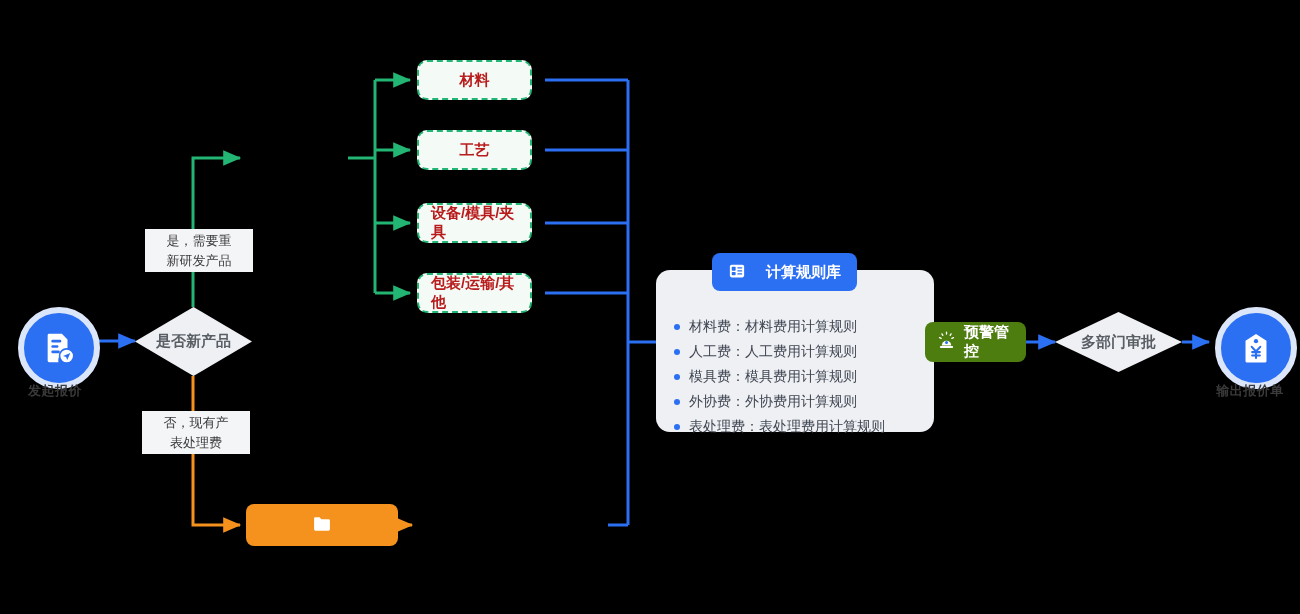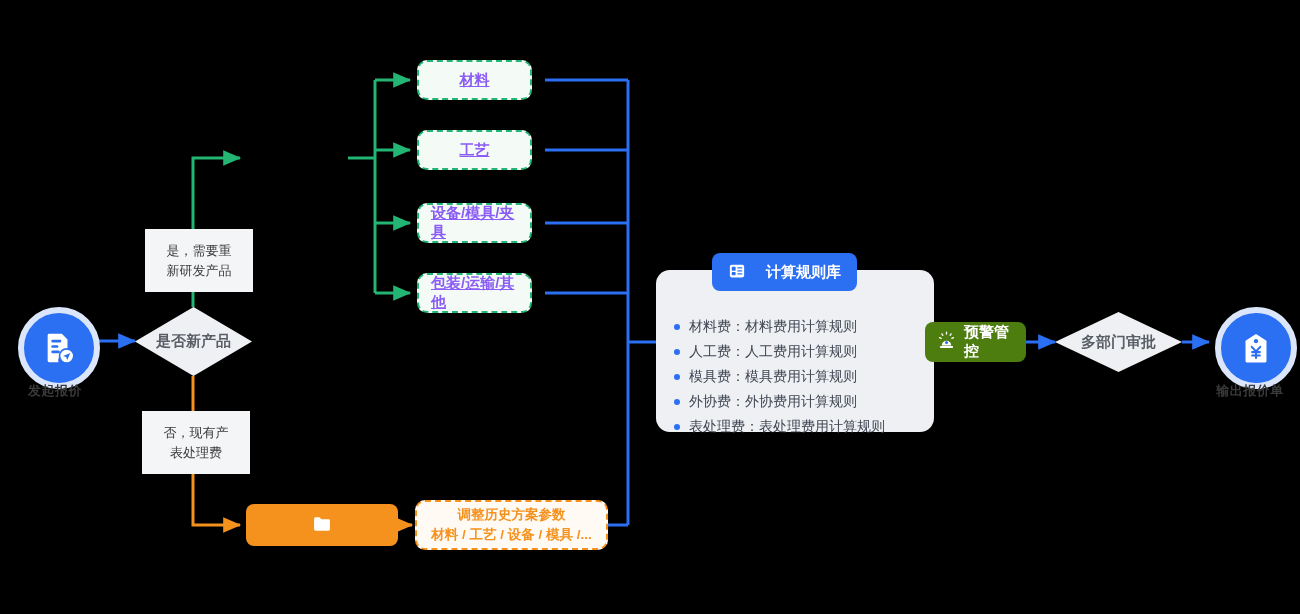--- a/index.html
+++ b/index.html
@@ -23,33 +23,33 @@
               font-weight:700;gap:8px;padding:0 14px;height:42px;}
   
   .orange-node{background:#f5921e;border-radius:8px;color:#fff;font-size:15px;
                font-weight:700;gap:8px;padding:0 14px;height:42px;}
   
   .blue-node{background:#4d7c0f;border-radius:8px;color:#fff;font-size:15px;
              font-weight:700;gap:8px;padding:0 12px;height:40px;}
 
   
   .green-chip{background:#f4fbf7;border:2px dashed #22b573;border-radius:10px;
-              color:#8b5cf6;font-size:15px;font-weight:700;height:40px;padding:0 12px;text-decoration:underline;}
+              color:#b91c1c;font-size:15px;font-weight:700;height:40px;padding:0 12px;}
   
   .orange-chip{background:#fffaf3;border:2px dashed #f5921e;border-radius:10px;
                color:#f5921e;font-size:13.5px;font-weight:700;
                flex-direction:column;line-height:1.45;padding:5px 10px;}
 
   
   .diamond{background:#eef0f4;color:#5a5f66;font-size:15px;font-weight:700;
            clip-path:polygon(50% 0,100% 50%,50% 100%,0 50%);}
 
   
   .edge-label{position:absolute;background:#f4f5f7;color:#3a3a3a;font-size:13px;
-              line-height:1.5;text-align:center;padding:12px 6px;font-weight:500;}
+              line-height:1.5;text-align:center;padding:2px 6px;font-weight:500;}
 
   
   .rules-panel{position:absolute;background:#eef0f4;border-radius:14px;padding-left:36px;}
   .rules-badge{position:absolute;background:#2b6ff2;border-radius:8px;color:#fff;
         font-size:15px;font-weight:700;height:38px;display:flex;align-items:center;
         gap:20px;padding:0 16px;}
   .rules-list{position:absolute;left:18px;top:44px;margin:0;padding:0;list-style:none;}
   .rules-list li{display:flex;align-items:center;gap:9px;font-size:14px;
         color:#404652;height:25px;font-weight:500;}
   .bullet{width:6px;height:6px;border-radius:50%;background:#2b6ff2;flex:0 0 6px;}
@@ -149,24 +149,20 @@
   </div>
 
   <div class="node orange-node" style="left:246px;top:504px;width:152px;">
     <span>
       <svg width="20" height="20" viewBox="0 0 24 24" fill="#fff">
         <path d="M2.5 5.6a1.6 1.6 0 0 1 1.6-1.6h5l2.1 2.4h8.7a1.6 1.6 0 0 1 1.6 1.6v10.4a1.6 1.6 0 0 1-1.6 1.6H4.1a1.6 1.6 0 0 1-1.6-1.6z"></path>
       </svg>
     </span>
   </div>
 
-  <div class="node orange-chip" style="left:415px;top:500px;width:193px;height:50px;">
-    <span>调整历史方案参数</span>
-    <span>材料 / 工艺 / 设备 / 模具 /...</span>
-  </div>
 
   <div class="rules-panel" style="left:656px;top:270px;width:242px;height:162px;">
     <ul class="rules-list">
       <li>
         <span class="bullet"></span>
         <span>材料费：材料费用计算规则</span>
       </li>
       <li>
         <span class="bullet"></span>
         <span>人工费：人工费用计算规则</span>

